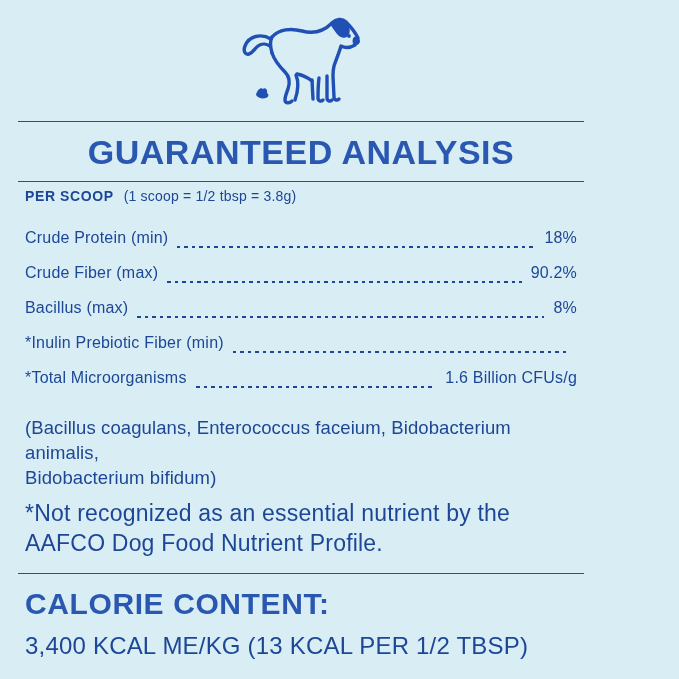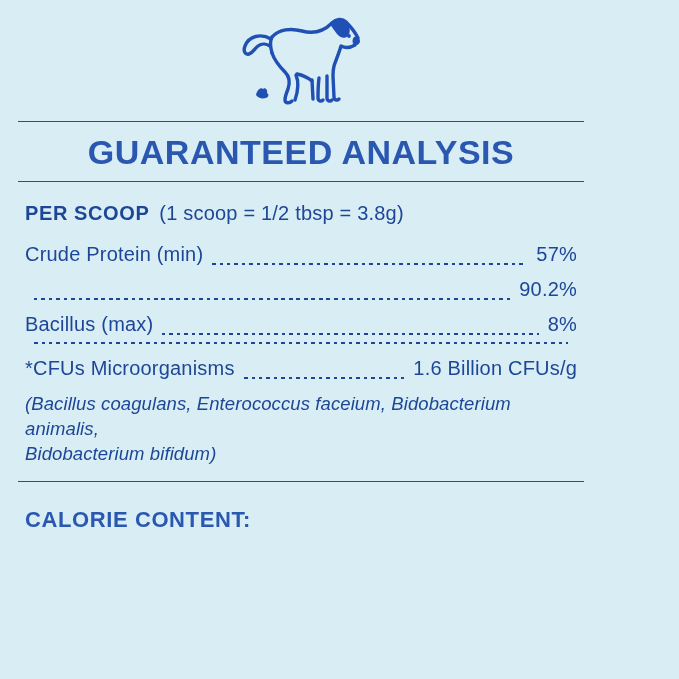--- a/index.html
+++ b/index.html
@@ -25,44 +25,44 @@
 
   hr.rule {
     border: none; border-top: 1.5px solid var(--rule);
     margin: 0 -7px; height: 0;
   }
   h1.ga-title {
     text-align: center; color: var(--heading);
     font-size: 34px; font-weight: 700; letter-spacing: 0.5px;
     line-height: 40px; padding: 10px 0 9px;
   }
-  .perscoop { margin-top: 17px; font-size: 20px; line-height: 28px; letter-spacing: 0.2px; }
+  .perscoop { margin-top: 0; font-size: 14px; line-height: 28px; letter-spacing: 0.2px; }
   .perscoop .b { font-weight: 700; letter-spacing: 0.6px; }
   .perscoop .d { margin-left: 10px; }
 
   .rows { margin-top: 10px; }
-  .row { display: flex; align-items: baseline; font-size: 20px; line-height: 35px; letter-spacing: 0.2px; }
+  .row { display: flex; align-items: baseline; font-size: 16px; line-height: 35px; letter-spacing: 0.2px; }
   .rlabel { white-space: nowrap; }
   .rvalue { white-space: nowrap; }
   .leader {
     flex: 1; height: 2.2px; align-self: flex-end; margin: 0 9px 7px 9px;
     background-image: repeating-linear-gradient(to right, var(--text) 0 3.5px, transparent 3.5px 7.5px);
   }
   .micro {
-    margin-top: 5px; font-size: 18.5px; font-style: italic;
+    margin-top: 20px; font-size: 18.5px; 
     line-height: 25px; white-space: pre-line; letter-spacing: 0.1px;
   }
   .aafco {
     margin-top: 8px; font-size: 23px; line-height: 30px;
     white-space: pre-line; letter-spacing: 0.2px;
   }
   hr.rule.bottom { margin-top: 15px; }
   h2.cal-title {
-    margin-top: 20px; color: var(--heading);
-    font-size: 22px; font-weight: 700; letter-spacing: 0.6px; line-height: 36px;
+    margin-top: 12px; color: var(--heading);
+    font-size: 30px; font-weight: 700; letter-spacing: 0.6px; line-height: 36px;
   }
   .kcal { margin-top: 9px; font-size: 24px; line-height: 30px; letter-spacing: 0.2px; }
 </style>
 </head>
 <body>
 
 <div class="label">
 
   <div class="dog-wrap">
     <svg width="136" height="112" viewBox="0 0 136 112" aria-hidden="true">
@@ -100,47 +100,52 @@
   <h1 class="ga-title">GUARANTEED ANALYSIS</h1>
 
   <hr class="rule">
 
   <p class="perscoop"><span class="b">PER SCOOP</span><span class="d">(1 scoop = 1/2 tbsp = 3.8g)</span></p>
 
   <div class="rows" id="rows">
     <div class="row">
       <span class="rlabel">Crude Protein (min)</span>
       <span class="leader"></span>
-      <span class="rvalue">57%</span>
+      <span class="rvalue">18%</span>
     </div>
 
     <div class="row">
+      <span class="rlabel">Crude Fiber (max)</span>
       <span class="leader"></span>
       <span class="rvalue">90.2%</span>
     </div>
 
     <div class="row">
       <span class="rlabel">Bacillus (max)</span>
       <span class="leader"></span>
       <span class="rvalue">8%</span>
     </div>
 
     <div class="row">
+      <span class="rlabel">*Inulin Prebiotic Fiber (min)</span>
       <span class="leader"></span>
     </div>
 
     <div class="row">
-      <span class="rlabel">*CFUs Microorganisms</span>
+      <span class="rlabel">*Total Microorganisms</span>
       <span class="leader"></span>
       <span class="rvalue">1.6 Billion CFUs/g</span>
     </div>
   </div>
 
   <p class="micro">(Bacillus coagulans, Enterococcus faceium, Bidobacterium animalis,
 Bidobacterium bifidum)</p>
 
+  <p class="aafco">*Not recognized as an essential nutrient by the
+AAFCO Dog Food Nutrient Profile.</p>
 
   <hr class="rule bottom">
 
   <h2 class="cal-title">CALORIE CONTENT:</h2>
 
+  <p class="kcal">3,400 KCAL ME/KG (13 KCAL PER 1/2 TBSP)</p>
 
 </div>
 
 </body></html>

